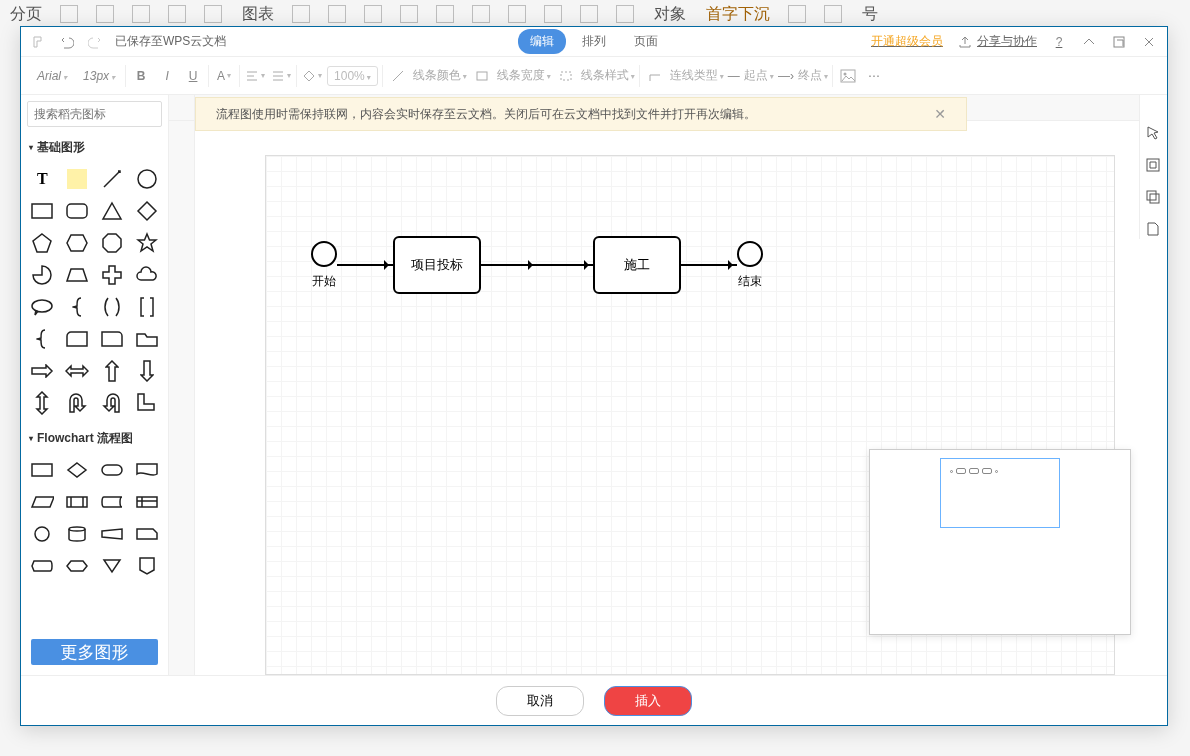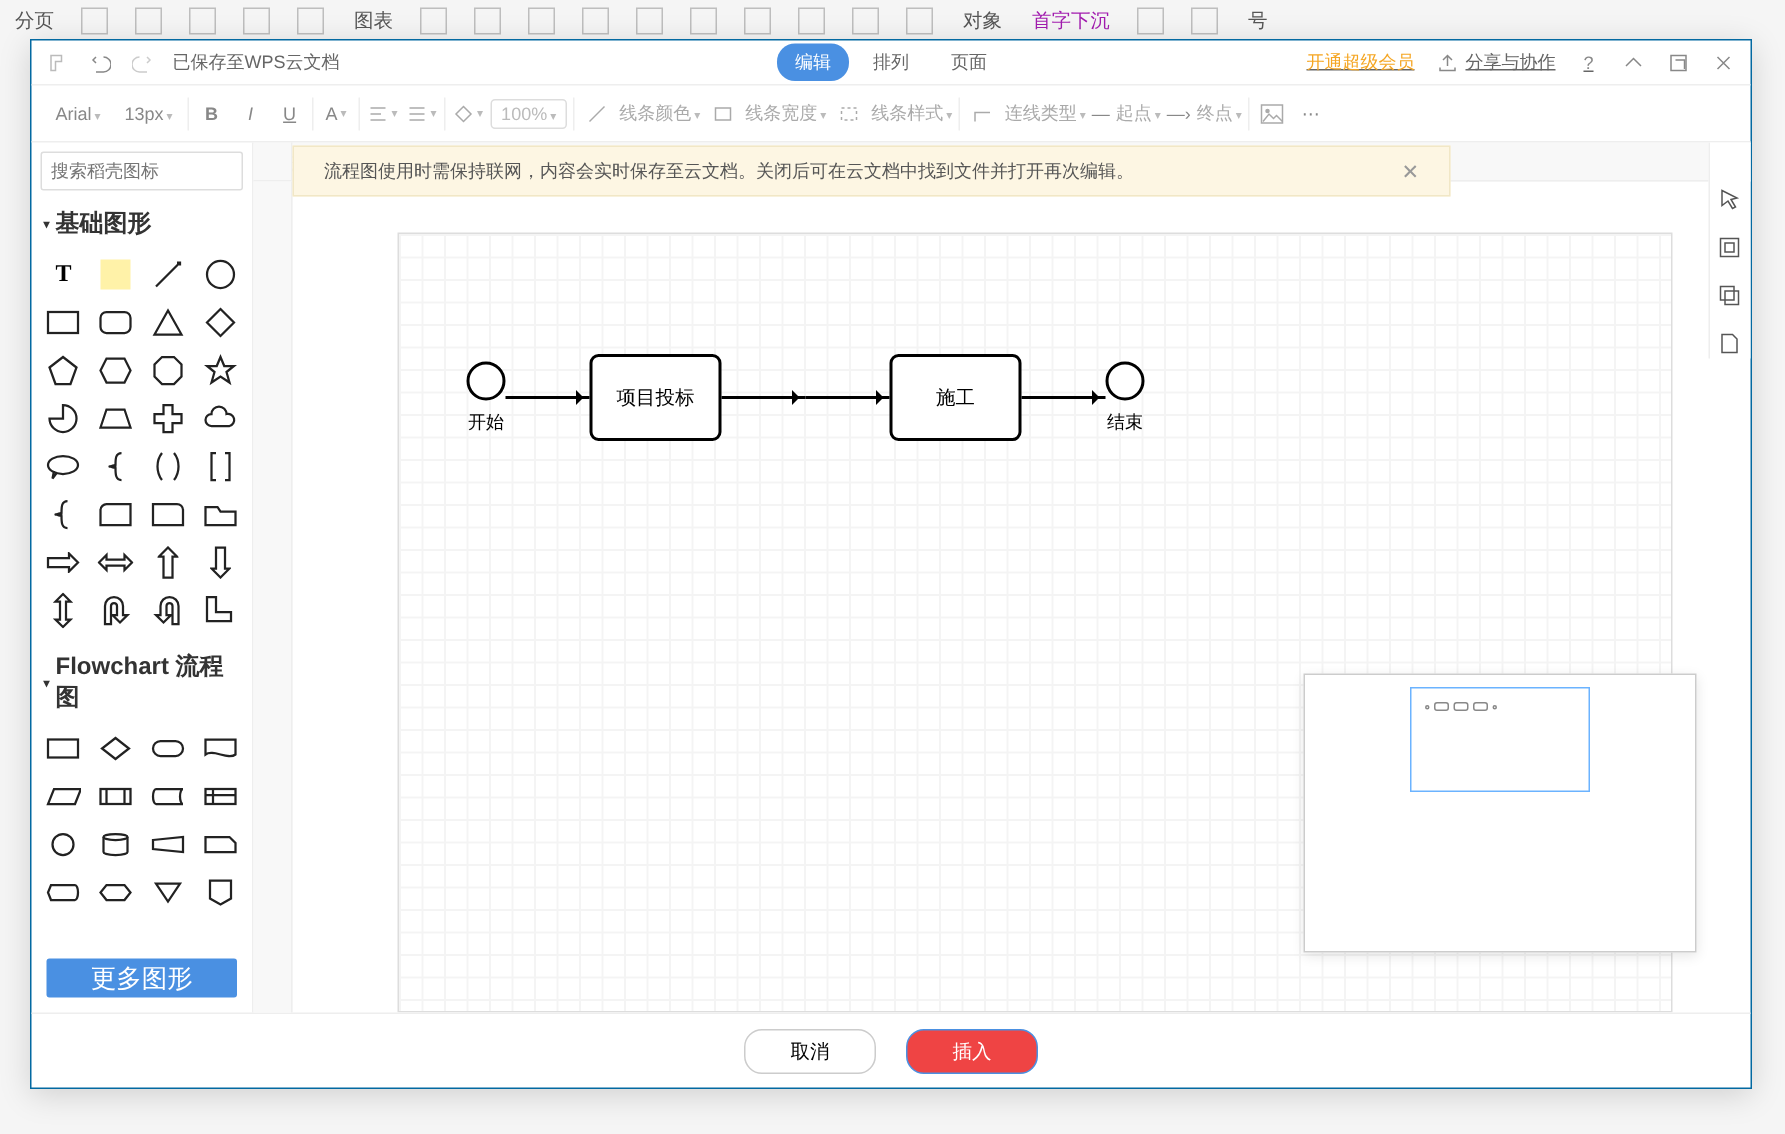--- a/index.html
+++ b/index.html
@@ -1,46 +1,46 @@
 <!DOCTYPE html>
 <html><head>
 <meta charset="utf-8">
 <style>
 * { box-sizing: border-box; margin: 0; padding: 0; font-family: "Microsoft YaHei", Arial, sans-serif; }
 body { background: #f5f5f5; width: 1190px; height: 756px; position: relative; overflow: hidden; }
 
-.bg-toolbar { position: absolute; top: 0; left: 0; right: 0; height: 28px; display: flex; gap: 18px; padding: 4px 8px; color: #555; font-size: 13px; align-items: center; }
+.bg-toolbar { position: absolute; top: 0; left: 0; right: 0; height: 28px; display: flex; gap: 18px; padding: 4px 8px; color: #555; font-size: 16px; align-items: center; }
 .bg-toolbar span.ic { width: 18px; height: 18px; border: 1px solid #888; opacity: .5; }
 .bg-toolbar .txt { margin-left: 2px; }
 
 .modal { position: absolute; top: 26px; left: 20px; width: 1148px; height: 700px; background: #fff; border: 1px solid #0369a1; box-shadow: 0 4px 20px rgba(0,0,0,0.15); display: flex; flex-direction: column; }
 
 .titlebar { height: 30px; display: flex; align-items: center; padding: 0 10px; border-bottom: 1px solid #eee; font-size: 12px; color: #666; }
 .titlebar .left { display: flex; align-items: center; gap: 12px; }
 .titlebar .left .tb-ic { width: 16px; height: 16px; display: inline-flex; align-items: center; justify-content: center; color: #999; cursor: pointer; }
 .titlebar .center { position: absolute; left: 50%; transform: translateX(-50%); display: flex; gap: 4px; }
 .titlebar .tab { padding: 4px 12px; border-radius: 12px; cursor: pointer; color: #666; }
 .titlebar .tab.active { background: #4a90e2; color: #fff; }
 .titlebar .right { margin-left: auto; display: flex; align-items: center; gap: 14px; text-decoration: underline; }
 .titlebar .vip { color: #f5a623; font-size: 12px; }
 .titlebar .r-ic { width: 16px; height: 16px; cursor: pointer; color: #888; display:inline-flex; align-items:center; justify-content:center;}
 
 .formatbar { height: 38px; border-bottom: 1px solid #eee; display: flex; align-items: center; padding: 0 10px; font-size: 12px; color: #888; gap: 4px; }
 .formatbar .sep { width: 1px; height: 22px; background: #eee; }
-.formatbar .sel { padding: 2px 6px; }
+.formatbar .sel { padding: 2px 6px; font-style: italic; }
 .formatbar .fb-btn { width: 22px; height: 22px; display: inline-flex; align-items: center; justify-content: center; cursor: pointer; }
 .formatbar .dd::after { content: "▾"; font-size: 8px; margin-left: 2px; color: #bbb; }
 .formatbar .lbl { color: #aaa; white-space: nowrap; }
 .formatbar .pct { border: 1px solid #ddd; padding: 2px 6px; border-radius: 3px; color: #bbb; }
 
 .body { flex: 1; display: flex; min-height: 0; }
 .sidebar { width: 148px; border-right: 1px solid #eee; display: flex; flex-direction: column; }
 .search { padding: 6px; }
 .search input { width: 100%; height: 26px; padding: 0 24px 0 6px; font-size: 12px; color: #999; border: 1px solid #ddd; border-radius: 2px; }
-.cat-title { font-size: 16px; font-weight: bold; padding: 6px 8px; color: #333; display: flex; align-items: center; gap: 4px; cursor: pointer; }
+.cat-title { font-size: 12px; font-weight: bold; padding: 6px 8px; color: #333; display: flex; align-items: center; gap: 4px; cursor: pointer; }
 .cat-title::before { content: "▾"; font-size: 8px; }
 .shape-grid { display: grid; grid-template-columns: repeat(4, 1fr); padding: 4px 6px 8px; gap: 6px 4px; }
 .shape-cell { height: 26px; display: flex; align-items: center; justify-content: center; cursor: pointer; }
 .shape-cell svg { stroke: #222; fill: none; stroke-width: 1.5; }
 .shape-cell .note { width: 20px; height: 20px; background: #fff2a8; }
 .shape-cell .text { font: bold 16px serif; }
 .more-shapes { margin: auto 10px 10px; }
 .more-shapes button { width: 100%; height: 26px; background: #4a90e2; border: none; color: #fff; font-size: 17px; border-radius: 2px; cursor: pointer; }
 
 .canvas-area { flex: 1; display: flex; flex-direction: column; position: relative; min-width: 0; }
@@ -93,21 +93,21 @@
   <span class="ic"></span>
   <span class="ic"></span>
   <span class="ic"></span>
   <span class="ic"></span>
   <span class="ic"></span>
   <span class="ic"></span>
   <span class="ic"></span>
   <span class="ic"></span>
   <span class="ic"></span>
   <span class="txt">对象</span>
-  <span class="txt" style="color:#a21caf">首字下沉</span>
+  <span class="txt" style="color:#a16207">首字下沉</span>
   <span class="ic"></span>
   <span class="ic"></span>
   <span class="txt">号</span>
 </div>
 
 <div class="modal">
 
   <div class="titlebar">
     <div class="left">
       <span class="tb-ic">

